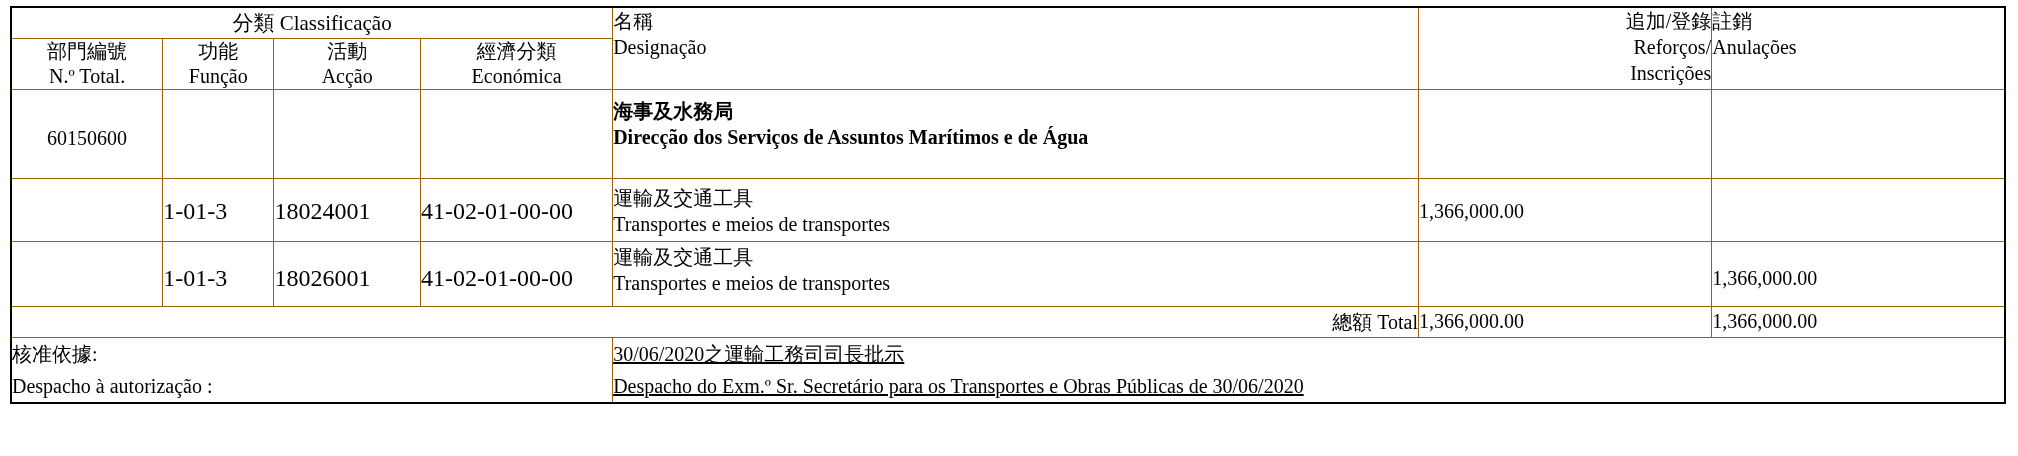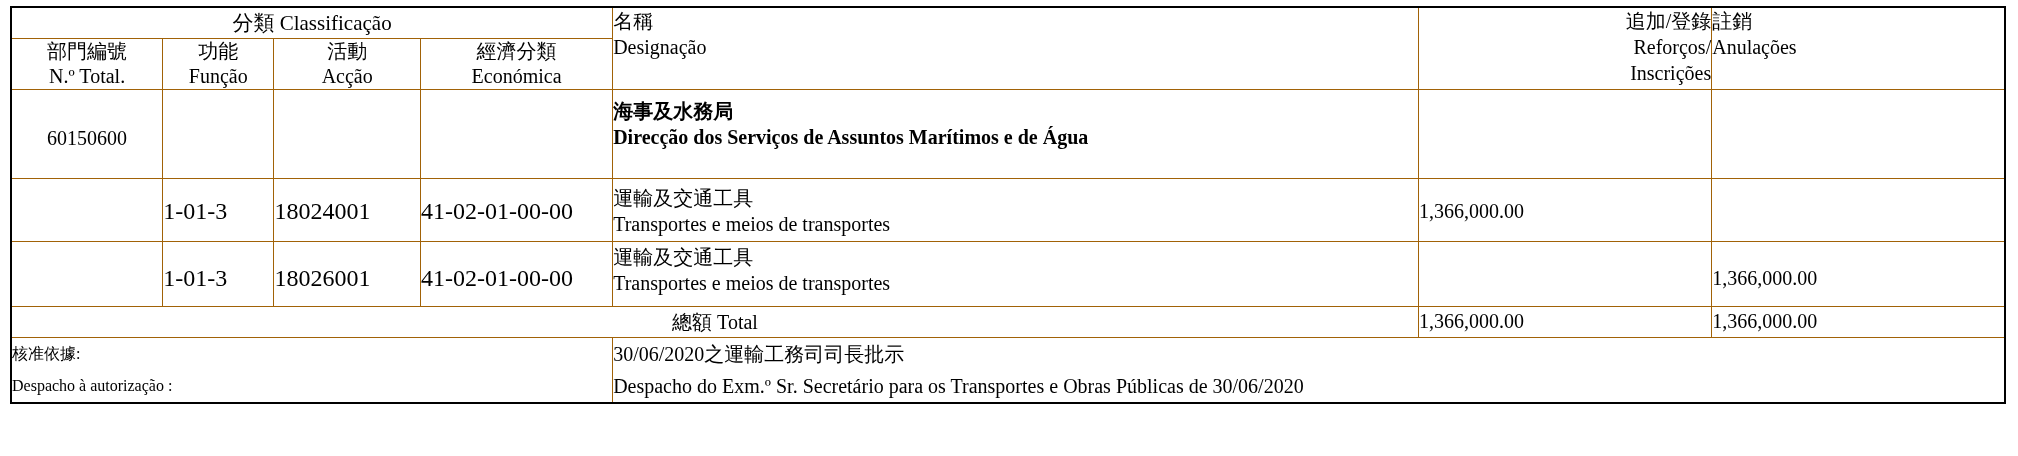--- a/index.html
+++ b/index.html
@@ -78,34 +78,35 @@
   .money { text-align: left; padding-right: 22px; font-size: 20px; line-height: 28px; }
   .desig { font-size: 20px; line-height: 26px; padding-left: 14px; }
   .bold { font-weight: bold; }
   .serv-code {
     font-weight: bold;
     text-align: center;
     font-size: 20px;
     line-height: 28px;
   }
   .total-label {
-    text-align: center;
+    text-align: right;
     padding-right: 18px;
     font-size: 20px;
     line-height: 30px;
   }
   .foot-left {
-    font-size: 16px;
+    font-size: 20px;
     line-height: 32px;
     padding: 6px 0 6px 14px;
   }
   .foot-right {
     font-size: 20px;
     line-height: 32px;
     padding: 6px 0 6px 14px;
+    text-decoration: underline;
   }
   .blank-cell { }
   .block-line { display: block; }
 </style>
 </head>
 <body>
 
 <div class="sheet">
   <table class="budget">
     <colgroup>

